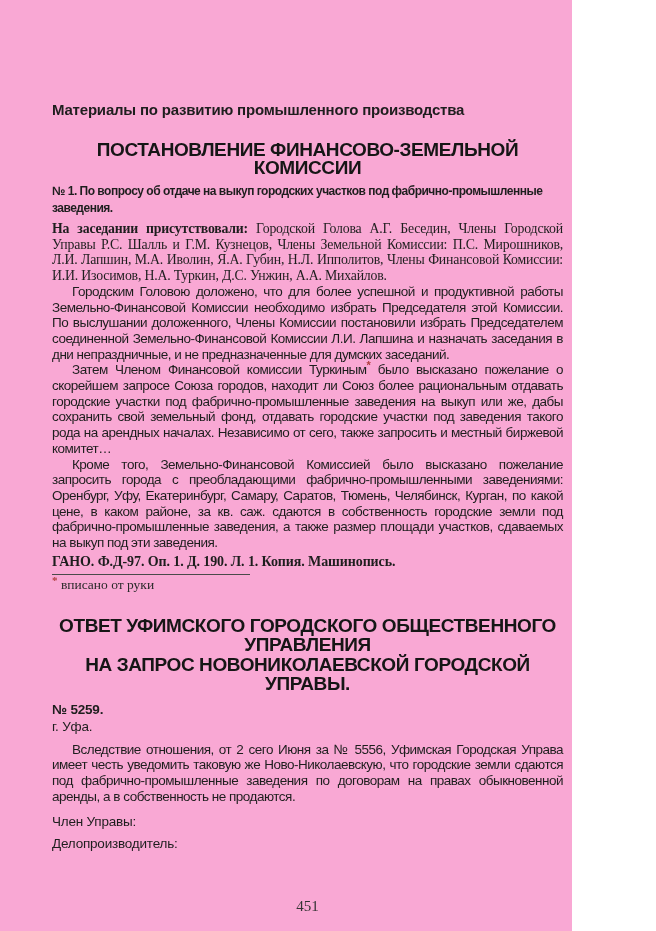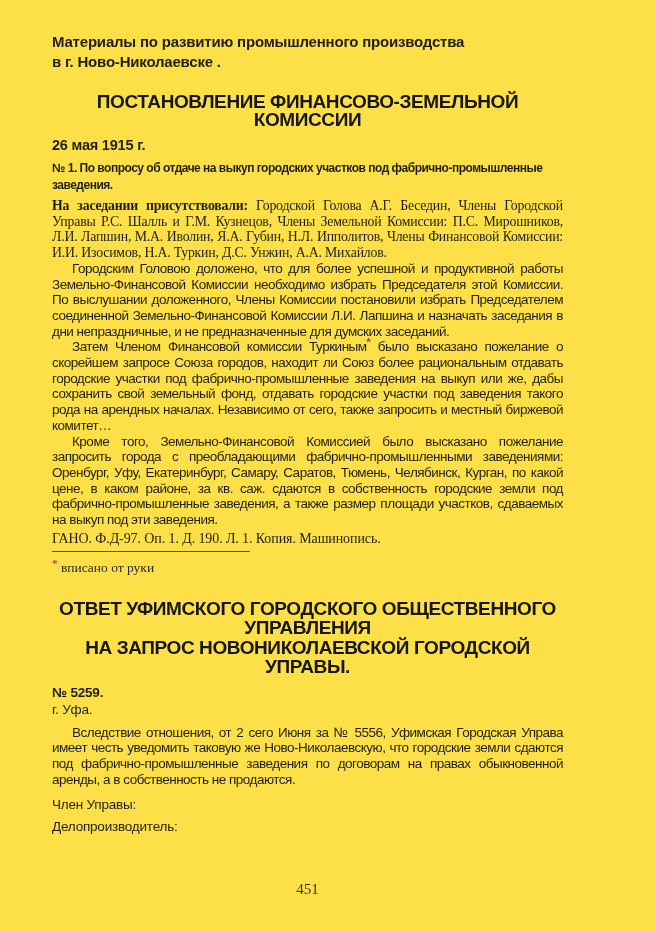--- a/index.html
+++ b/index.html
@@ -1,18 +1,18 @@
 <!DOCTYPE html>
 <html><head>
 <meta charset="utf-8">
 <style>
   html,body { margin:0; padding:0; background:#ffffff; }
   .page {
-    position:relative; width:656px; height:931px; background:#fde047;
-    box-sizing:border-box; padding:32px 0 0 52px; overflow:hidden;
+    position:relative; width:572px; height:931px; background:#f9a8d4;
+    box-sizing:border-box; padding:100px 0 0 52px; overflow:hidden;
     color:#1e1e1e;
   }
   .col { width:511px; }
 
   .intro-line { font-family:"Liberation Sans", sans-serif; font-weight:bold;
     font-size:15px; line-height:20px; letter-spacing:-0.2px; }
 
   .doc-title { font-family:"Liberation Sans", sans-serif; font-weight:bold;
     font-size:19px; line-height:18px; text-align:center; margin:21px 0 0 0;
     letter-spacing:-0.4px; color:#161616; }
@@ -25,53 +25,51 @@
     font-size:12px; line-height:17px; margin-top:6px; letter-spacing:-0.5px; }
 
   .para-serif { font-family:"Liberation Serif", serif; font-size:13.8px;
     line-height:15.7px; text-align:justify; margin:4px 0 0 0; letter-spacing:-0.2px; }
 
   .para-sans { font-family:"Liberation Sans", sans-serif; font-size:13.5px;
     line-height:15.7px; text-align:justify; margin:0; letter-spacing:-0.5px;
     text-indent:20px; }
 
   .source-line { font-family:"Liberation Serif", serif; font-size:14px;
-    line-height:16px; margin-top:3px; letter-spacing:-0.1px; }
+    line-height:16px; margin-top:3px; letter-spacing:-0.1px;font-weight:bold; }
 
   .footnote-rule { width:198px; border:0; border-top:1.5px solid #4a4a4a;
     margin:4px 0 0 0; }
 
   .footnote-line { font-family:"Liberation Serif", serif; font-size:13.5px;
-    line-height:15px; margin-top:8px; color:#2a2a2a; }
+    line-height:15px; margin-top:2px; color:#2a2a2a; }
 
   .plain-line { font-family:"Liberation Sans", sans-serif; font-size:13.5px;
     line-height:17px; letter-spacing:-0.2px; }
   .mt5 { margin-top:5px; }
   .mt7 { margin-top:7px;font-weight:bold; }
   .mt8 { margin-top:8px; }
 
   sup.star { color:#b03c3c; font-size:11px; line-height:0; font-weight:bold;
     vertical-align:super; }
 
   .page-number { font-family:"Liberation Serif", serif; font-size:15px;
     text-align:center; margin-top:46px; color:#333; }
 </style>
 </head>
 <body>
 
 <div class="page">
 
   <div class="col">
     <div class="intro-line">Материалы по развитию промышленного производства</div>
-    <div class="intro-line">в г. Ново-Николаевске .</div>
   </div>
 
   <div class="col doc-title">ПОСТАНОВЛЕНИЕ ФИНАНСОВО-ЗЕМЕЛЬНОЙ КОМИССИИ</div>
 
-  <div class="col date-line">26 мая 1915 г.</div>
 
   <div class="col subject">№ 1. По вопросу об отдаче на выкуп городских участков под фабрично-промышленные заведения.</div>
 
   <p class="col para-serif"><b>На заседании присутствовали:</b><span> Городской Голова А.Г. Беседин, Члены Городской Управы Р.С. Шалль и Г.М. Кузнецов, Члены Земельной Комиссии: П.С. Мирошников, Л.И. Лапшин, М.А. Иволин, Я.А. Губин, Н.Л. Ипполитов, Члены Финансовой Комиссии: И.И. Изосимов, Н.А. Туркин, Д.С. Унжин, А.А. Михайлов.</span></p>
 
   <p class="col para-sans">Городским Головою доложено, что для более успешной и продуктивной работы Земельно-Финансовой Комиссии необходимо избрать Председателя этой Комиссии. По выслушании доложенного, Члены Комиссии постановили избрать Председателем соединенной Земельно-Финансовой Комиссии Л.И. Лапшина и назначать заседания в дни непраздничные, и не предназначенные для думских заседаний.</p>
 
   <p class="col para-sans"><span>Затем Членом Финансовой комиссии Туркиным</span><sup class="star">*</sup><span> было высказано пожелание о скорейшем запросе Союза городов, находит ли Союз более рациональным отдавать городские участки под фабрично-промышленные заведения на выкуп или же, дабы сохранить свой земельный фонд, отдавать городские участки под заведения такого рода на арендных началах. Независимо от сего, также запросить и местный биржевой комитет…</span></p>
 
   <p class="col para-sans">Кроме того, Земельно-Финансовой Комиссией было высказано пожелание запросить города с преобладающими фабрично-промышленными заведениями: Оренбург, Уфу, Екатеринбург, Самару, Саратов, Тюмень, Челябинск, Курган, по какой цене, в каком районе, за кв. саж. сдаются в собственность городские земли под фабрично-промышленные заведения, а также размер площади участков, сдаваемых на выкуп под эти заведения.</p>

